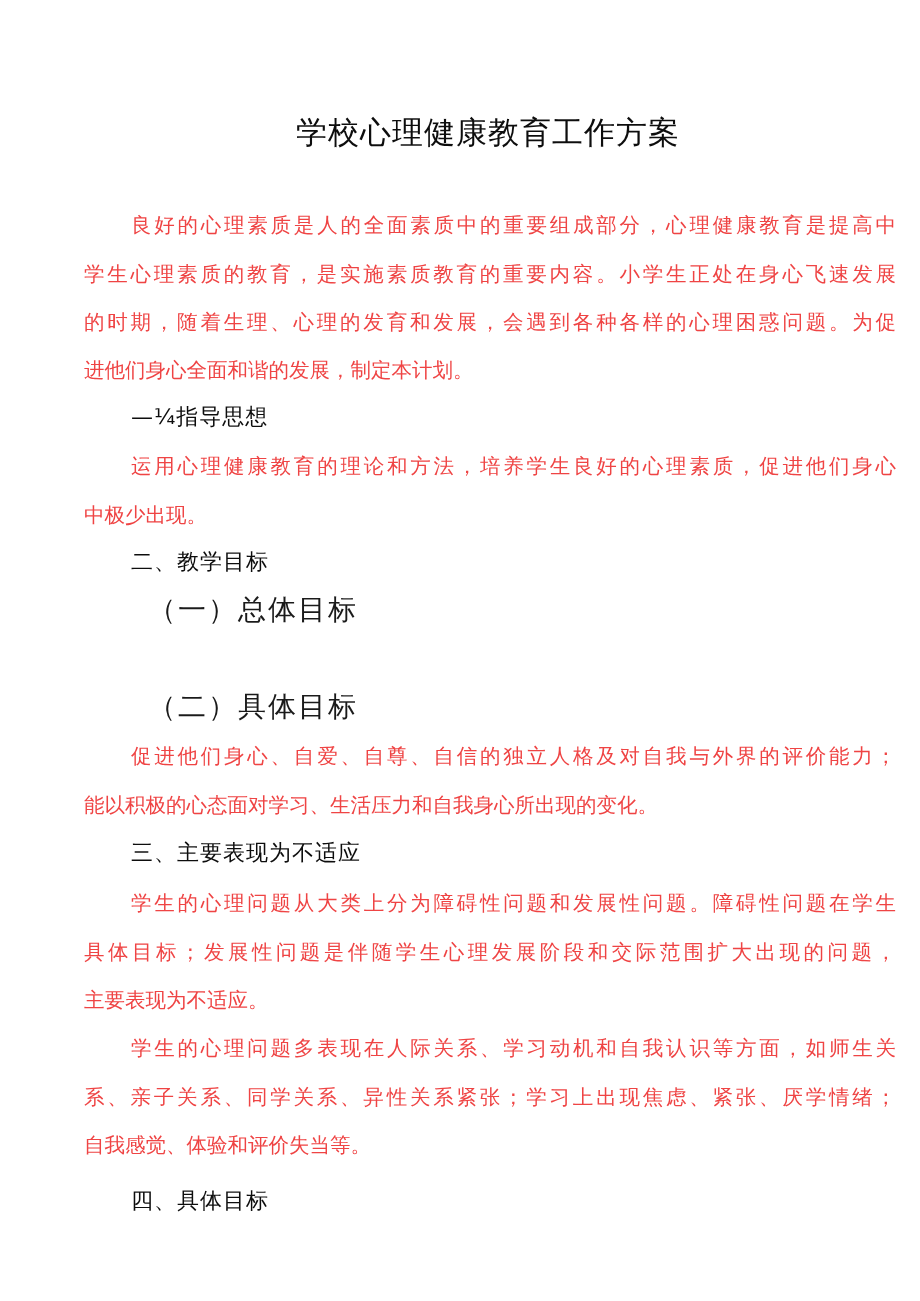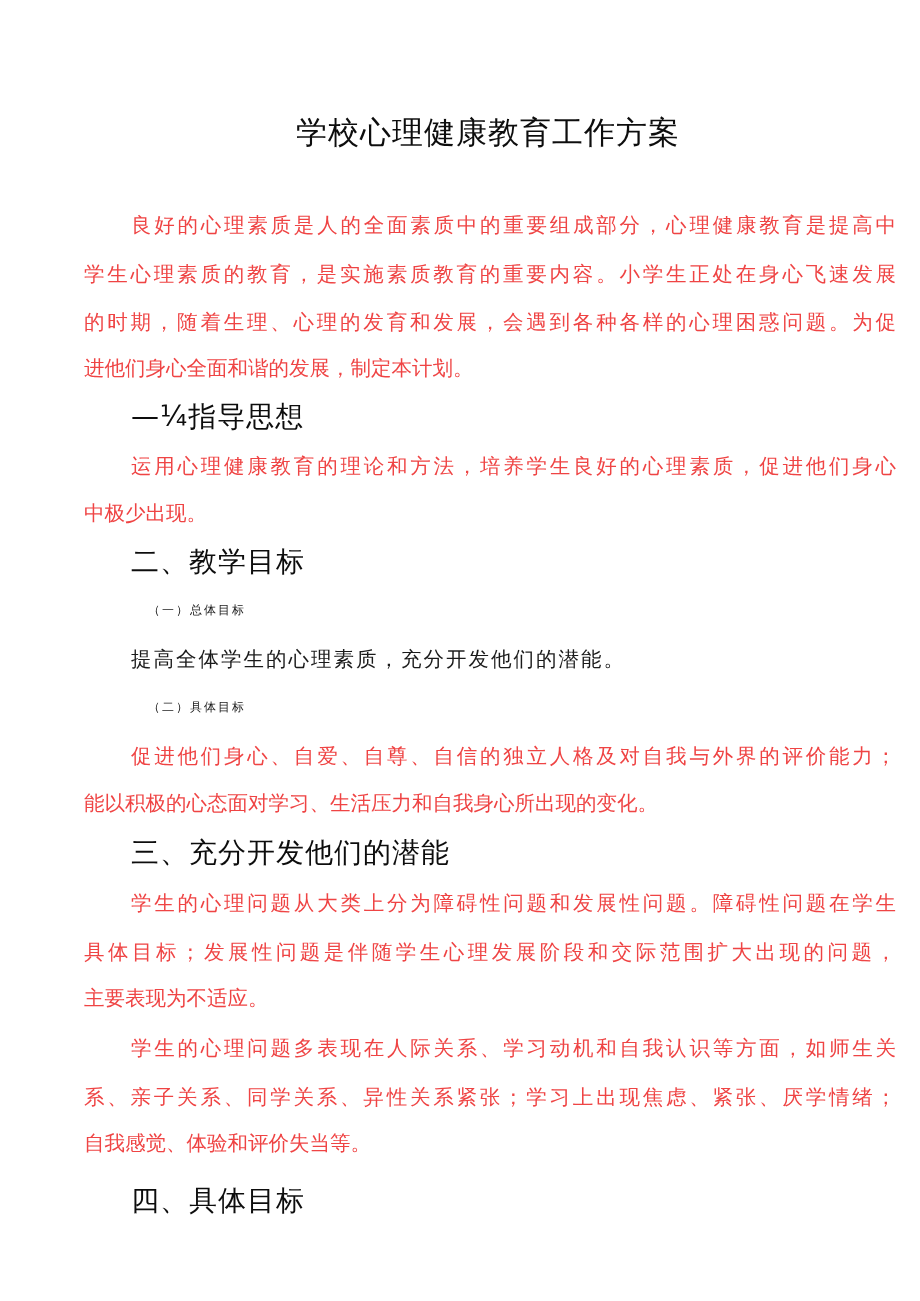--- a/index.html
+++ b/index.html
@@ -42,35 +42,35 @@
       font-size: 20.5px;
       line-height: 28px;
       color: #ef4444;
       white-space: nowrap;
       text-align-last: justify;
       text-align: justify;
       font-weight: 300;
       letter-spacing: 0;
     }
     .line.indent { left: 103px; width: 765px; }
-    .line.last { text-align-last: left; font-family: Liberation Mono, monospace; }
+    .line.last { text-align-last: left; }
     .heading {
       position: absolute;
       left: 103px;
-      font-size: 28px;
+      font-size: 22px;
       line-height: 30px;
       color: #0d0d0d;
       white-space: nowrap;
       font-weight: normal;
       letter-spacing: 1px;
     }
     .sub {
       position: absolute;
       left: 120px;
-      font-size: 12px;
+      font-size: 28px;
       line-height: 28px;
       color: #1a1a1a;
       white-space: nowrap;
       letter-spacing: 2px;
     }
     .plain {
       position: absolute;
       left: 103px;
       font-size: 20.5px;
       line-height: 28px;
@@ -94,28 +94,27 @@
   </div>
 
   <div class="heading" style="top:402px">—¼指导思想</div>
   <div>
     <div class="line indent" style="top:452px">运用心理健康教育的理论和方法，培养学生良好的心理素质，促进他们身心</div>
     <div class="line last" style="top:501px">中极少出现。</div>
   </div>
 
   <div class="heading" style="top:547px">二、教学目标</div>
   <div class="sub" style="top:596px">（一）总体目标</div>
-  <div class="plain" style="top:645px">提高全体学生的心理素质，充分开发他们的潜能。</div>
   <div class="sub" style="top:693px">（二）具体目标</div>
   <div>
     <div class="line indent" style="top:742px">促进他们身心、自爱、自尊、自信的独立人格及对自我与外界的评价能力；</div>
     <div class="line last" style="top:791px">能以积极的心态面对学习、生活压力和自我身心所出现的变化。</div>
   </div>
 
-  <div class="heading" style="top:838px">三、充分开发他们的潜能</div>
+  <div class="heading" style="top:838px">三、主要表现为不适应</div>
   <div>
     <div class="line indent" style="top:889px">学生的心理问题从大类上分为障碍性问题和发展性问题。障碍性问题在学生</div>
     <div class="line" style="top:938px">具体目标；发展性问题是伴随学生心理发展阶段和交际范围扩大出现的问题，</div>
     <div class="line last" style="top:986px">主要表现为不适应。</div>
   </div>
   <div>
     <div class="line indent" style="top:1034px">学生的心理问题多表现在人际关系、学习动机和自我认识等方面，如师生关</div>
     <div class="line" style="top:1083px">系、亲子关系、同学关系、异性关系紧张；学习上出现焦虑、紧张、厌学情绪；</div>
     <div class="line last" style="top:1131px">自我感觉、体验和评价失当等。</div>
   </div>

